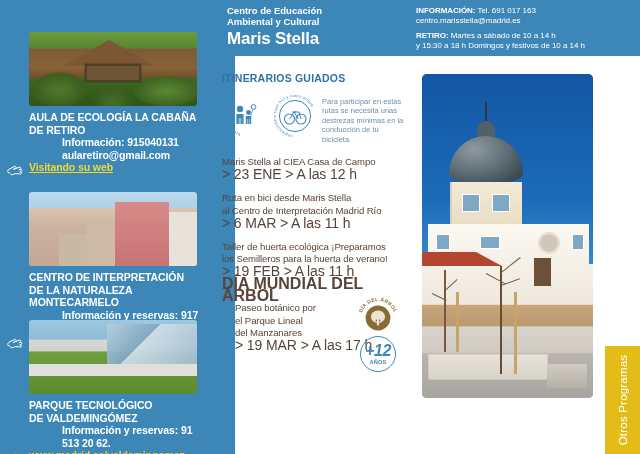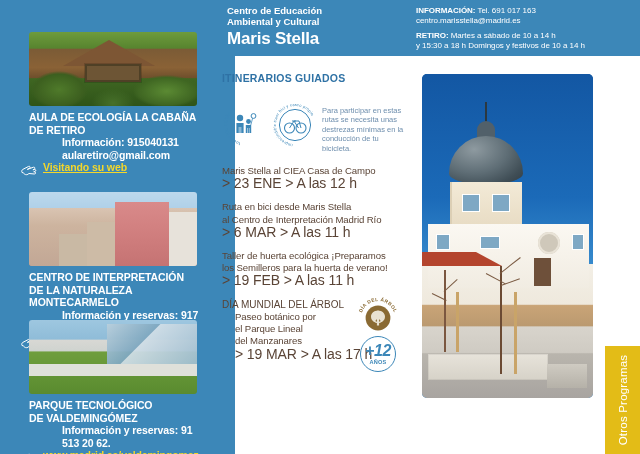--- a/index.html
+++ b/index.html
@@ -108,21 +108,20 @@
     color: #ffffff;
     font-size: 10.5px;
     font-weight: bold;
     line-height: 12.5px;
     letter-spacing: -0.1px;
     padding-left: 33px;
   }
   .side-link-row {
     display: flex; align-items: center;
     margin-top: 0px;
-    margin-left: 14px;
   }
   .side-link {
     color: #f4d72a;
     font-size: 10.5px;
     font-weight: bold;
     text-decoration: underline;
     letter-spacing: -0.1px;
     line-height: 12.5px;
   }
   .hand-icon {
@@ -155,21 +154,21 @@
   
   .center {
     position: absolute; left: 222px; top: 72px;
     width: 182px;
   }
   .sec-title {
     color: #2f72a5;
     font-size: 10.5px;
     font-weight: bold;
     letter-spacing: 0.2px;
-    margin-bottom: 18px;
+    margin-bottom: 9px;
   }
   .badge-row { display: flex; align-items: flex-start; gap: 4px; }
   .note-text {
     color: #6f8fae;
     font-size: 7.5px;
     line-height: 9.4px;
     width: 84px;
     margin-top: 4px;
   }
 
@@ -181,24 +180,23 @@
     letter-spacing: -0.1px;
   }
   .item-date {
     color: #5a4436;
     font-size: 14px;
     line-height: 12.2px;
     letter-spacing: -0.1px;
   }
   .group-title {
     color: #5a4436;
-    font-size: 10px;
-    font-weight: normal;
+    font-size: 16px;
+    font-weight: bold;
     line-height: 12.4px;
-    margin-top: 12px;
   }
   .indent { padding-left: 13px; }
 
   
   .stamp { position: relative; width: 46px; height: 46px; }
   .stamp svg { display: block; }
 
   .tree-badge {
     position: absolute; left: 357px; top: 297px;
     width: 42px; height: 42px;

